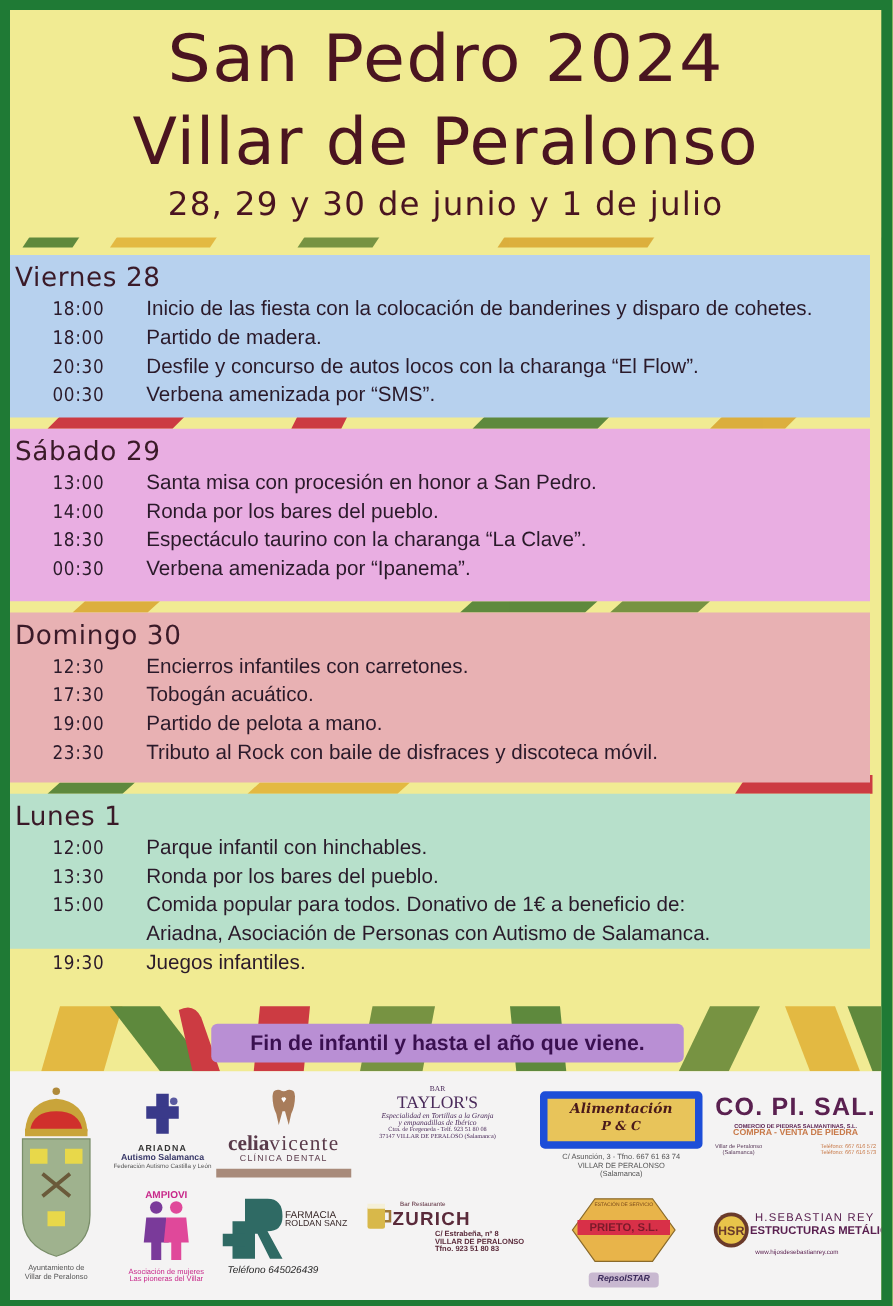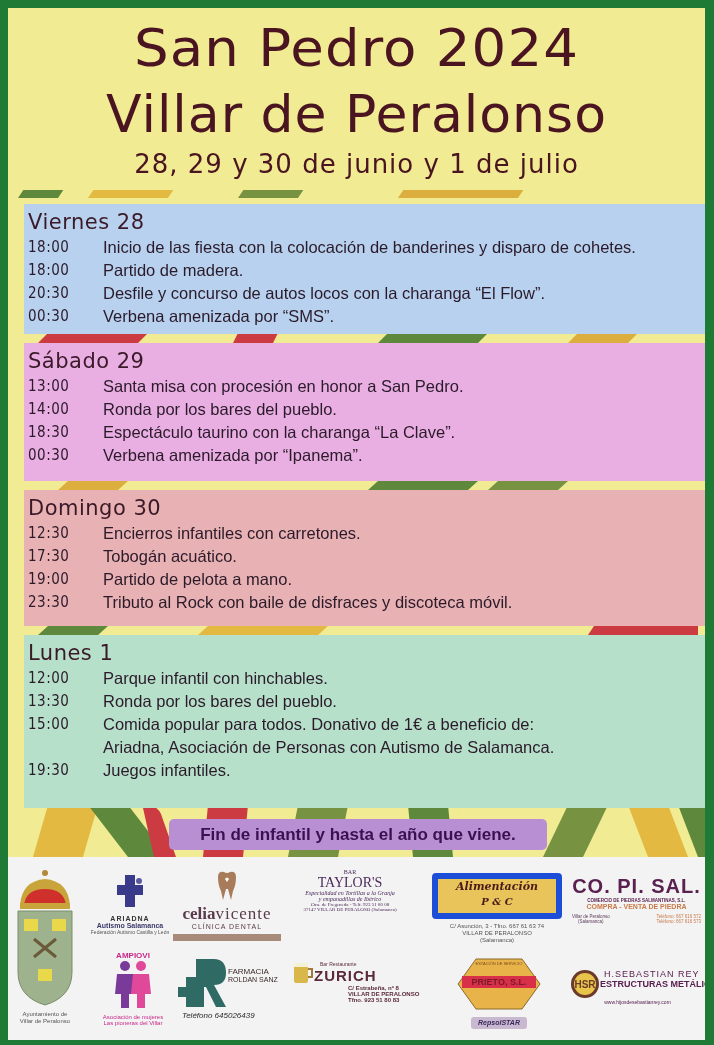--- a/index.html
+++ b/index.html
@@ -7,30 +7,30 @@
   .poster { position:absolute; left:8px; top:8px; width:697px; height:1032px; overflow:hidden;
     background:#f1eb93; }
   
   .deco { position:absolute; left:0; top:0; width:100%; height:100%; }
   .header { position:absolute; left:0; top:0; width:100%; height:182px; background:#f1eb93; }
   .title1, .title2, .subtitle { position:absolute; left:0; width:100%; text-align:center; color:#4a1420;
     font-family:"DejaVu Sans", sans-serif; letter-spacing:1px; }
   .title1 { top:10px; font-size:52px; font-weight:normal; transform:scaleX(1.05); }
   .title2 { top:76px; font-size:52px; font-weight:normal; }
   .subtitle { top:141px; font-size:26px; }
-  .day { position:absolute; left:16px; width:688px; box-sizing:border-box; padding:6px 4px 0 4px; }
+  .day { position:absolute; left:0; width:688px; box-sizing:border-box; padding:6px 4px 0 4px; }
   .day-title { font-size:21px; color:#3a1a28; margin-bottom:2px; letter-spacing:0.5px; }
   .ev { display:flex; font-family:"Liberation Sans", sans-serif; font-size:16.5px; color:#2a1a2a;
     line-height:23px; font-stretch:condensed; }
-  .ev .t { width:75px; flex:none; font-family:"DejaVu Sans", sans-serif; font-size:15px; letter-spacing:0.5px; }
+  .ev .t { width:75px; flex:none; font-family:"DejaVu Sans", sans-serif; font-size:15px; letter-spacing:0.5px;margin-left:30px; }
   .ev .d { transform-origin:left; }
   .d1 { top:196px; height:130px; background:#b7d1ee; }
   .d2 { top:335px; height:138px; background:#e9aee2; }
   .d3 { top:482px; height:136px; background:#e8b1b3; }
-  .d4 { top:627px; height:173px; background:#b7e0cb; }
+  .d4 { top:627px; height:124px; background:#b7e0cb; }
   .closing { position:absolute; left:161px; top:811px; width:378px; height:31px; background:#b98fd4;
     border-radius:5px; color:#3a1050; font-family:"Liberation Sans", sans-serif; font-weight:bold;
     font-size:17px; text-align:center; line-height:31px; }
   .sponsors { position:absolute; left:0; top:849px; width:100%; height:183px; background:#f4f3f3; }
   .sp { position:absolute; text-align:center; font-family:"Liberation Sans", sans-serif; }
   .small { font-size:6px; color:#555; line-height:7px; }
 </style>
 </head>
 <body>
 

